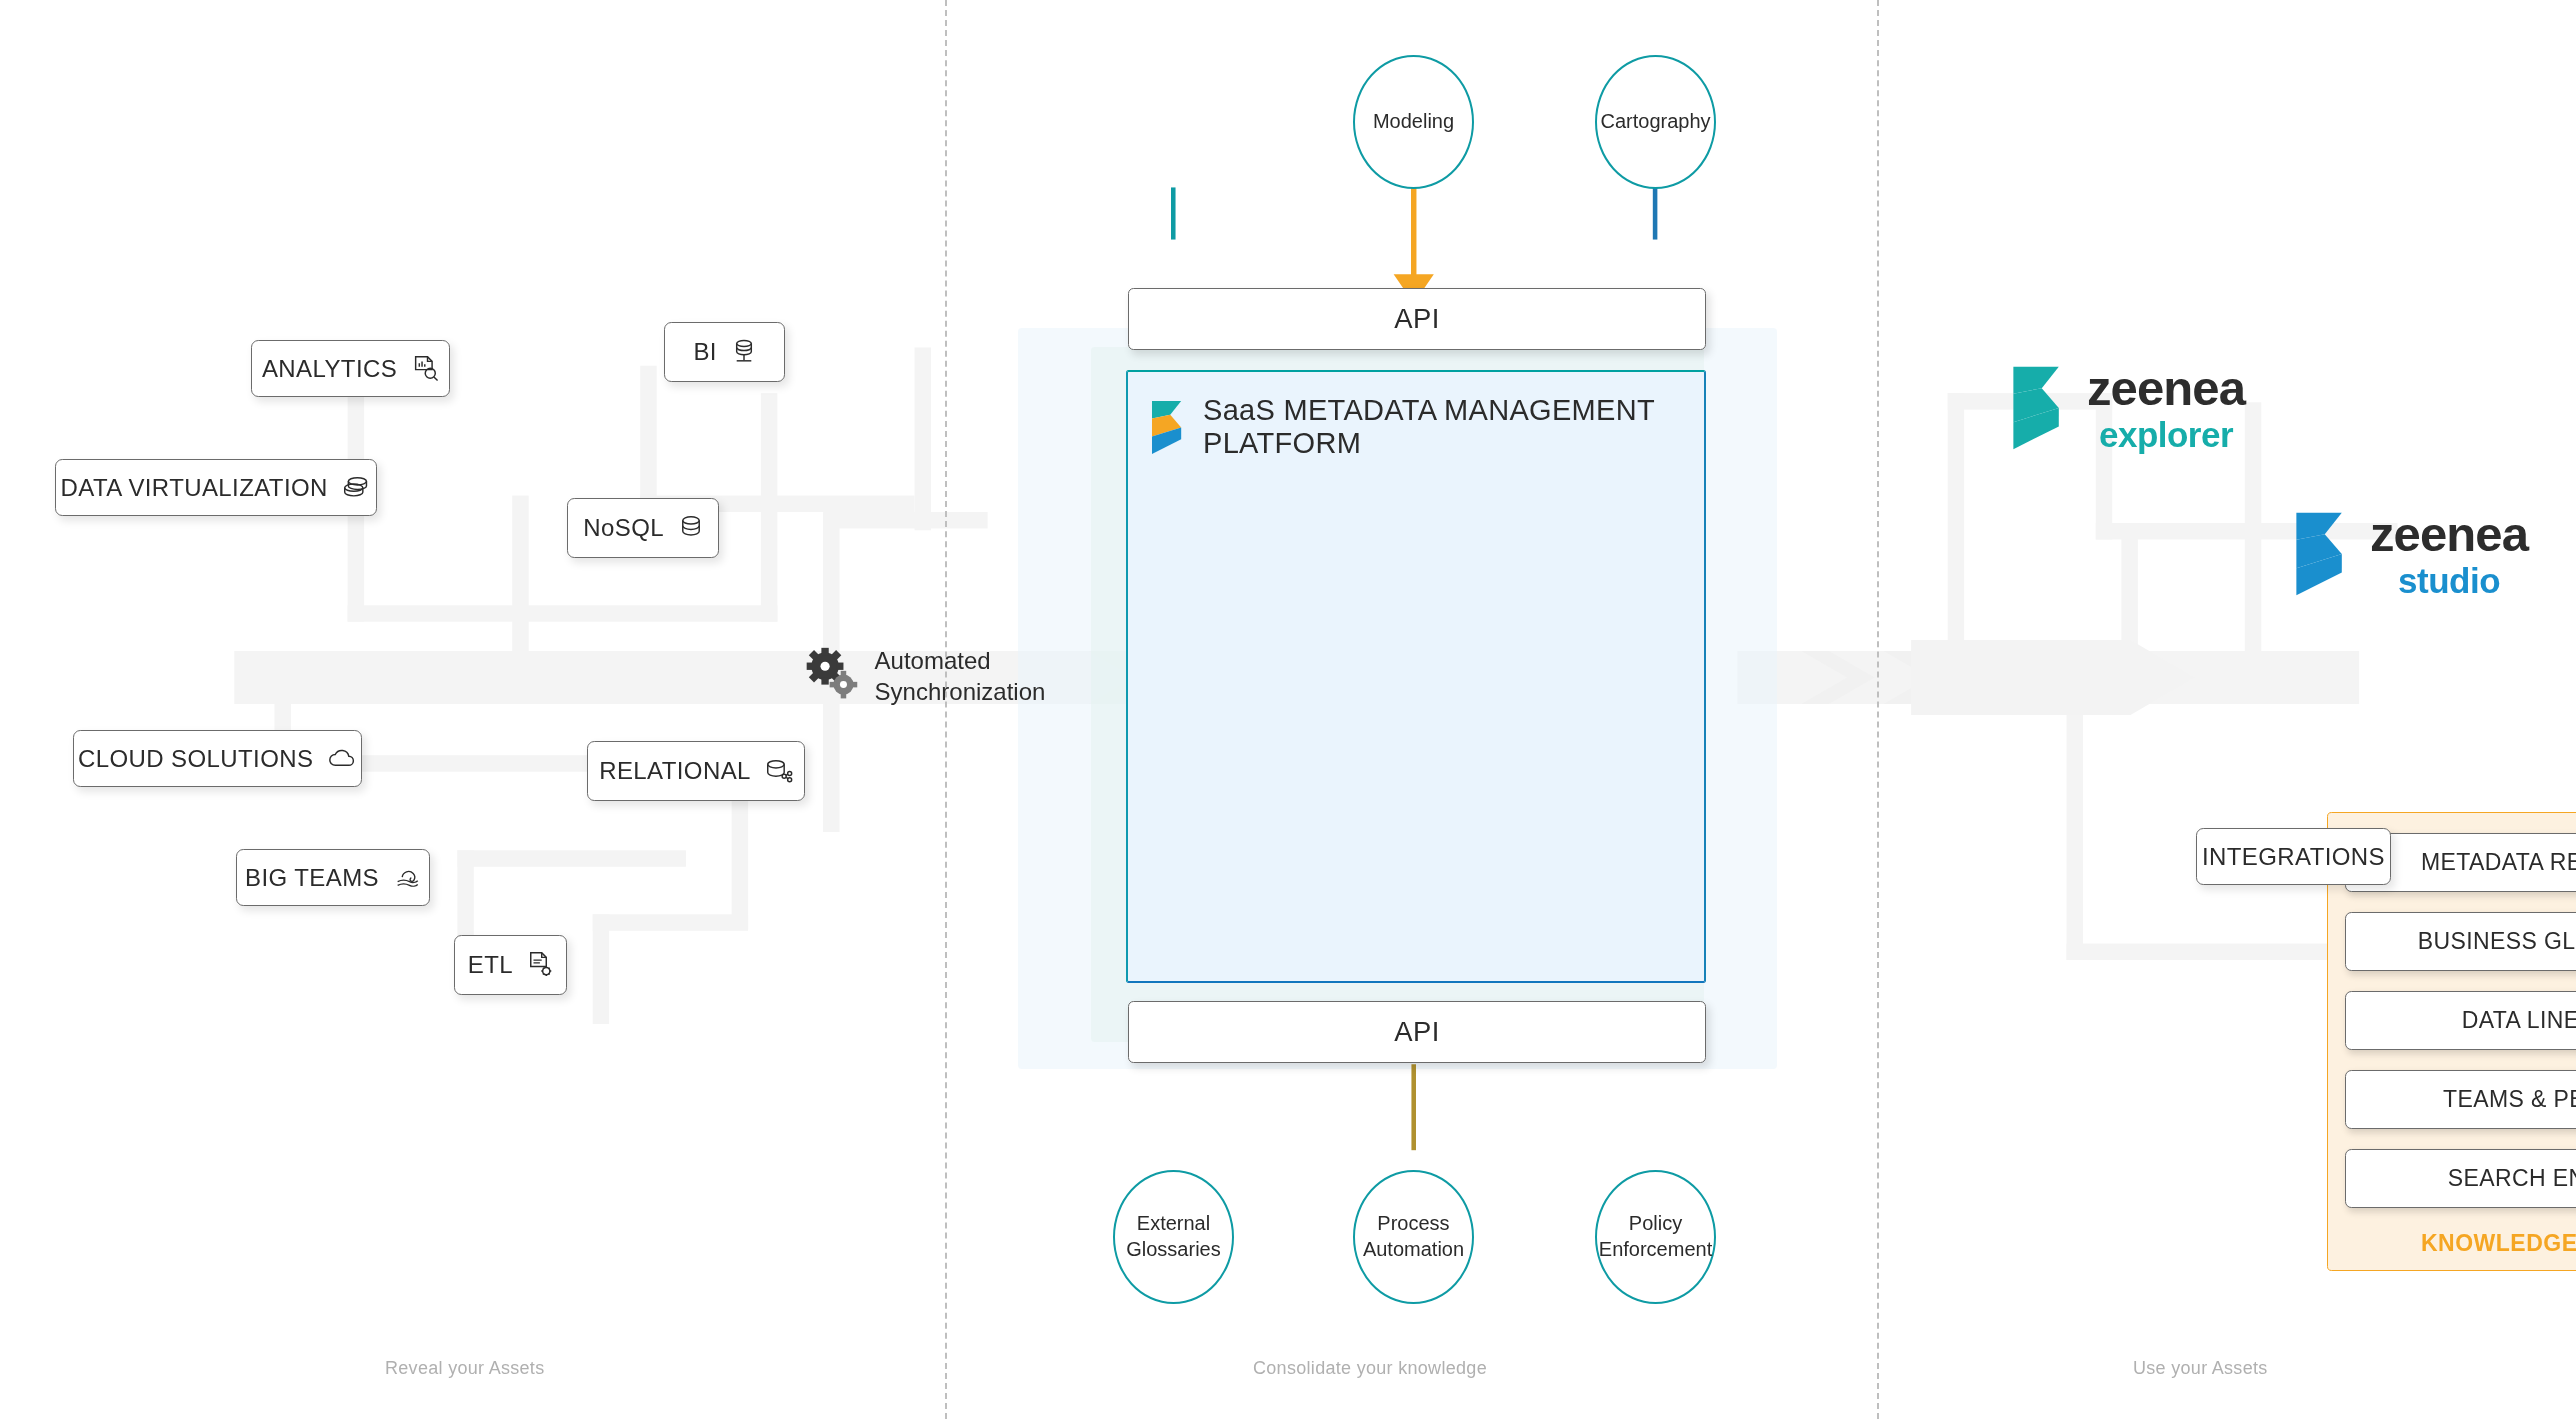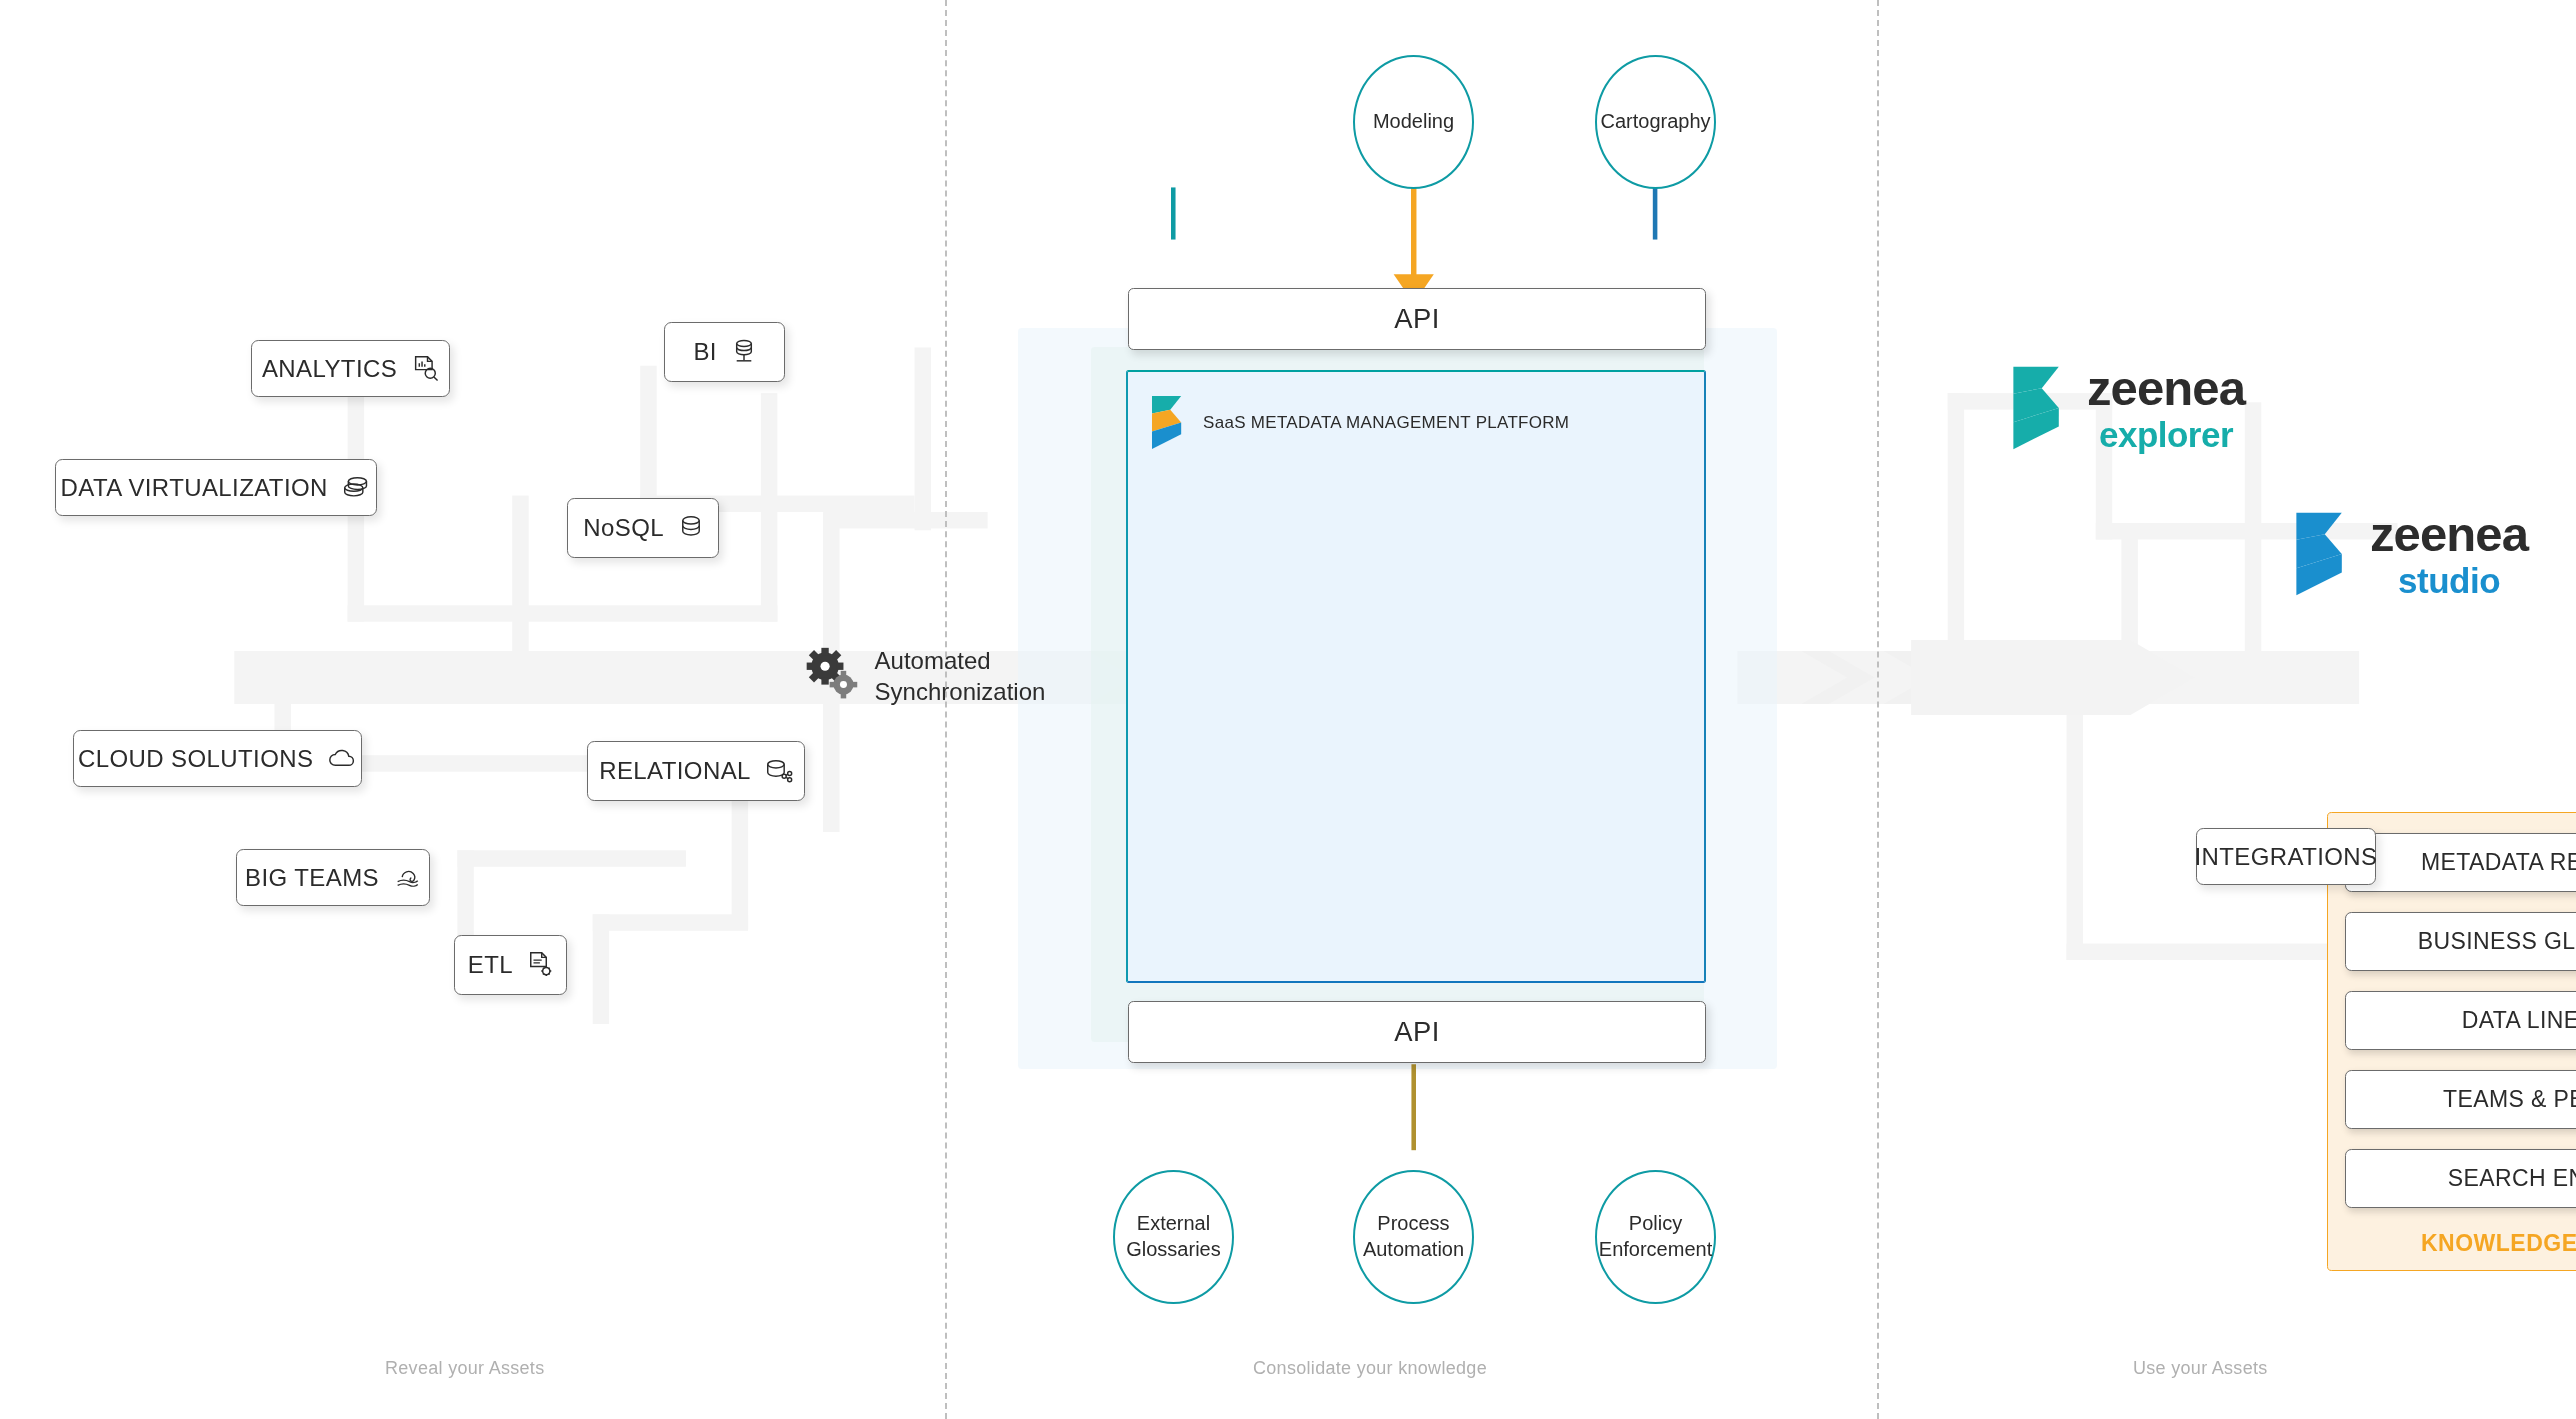--- a/index.html
+++ b/index.html
@@ -66,21 +66,21 @@
     border-top: 2.7px solid #00a0a0;
     border-left: 2.7px solid #0f9ab0;
     border-right: 2.7px solid #1782b8;
     border-bottom: 2.7px solid #1176bd;
   }
   .platform-head {
     display: flex; align-items: center; gap: 20px;
     padding: 22px 0 0 24px;
   }
   .platform-title {
-    font-size: 17px; color: #2b2b2b; letter-spacing: 0.3px;
+    font-size: 29px; color: #2b2b2b; letter-spacing: 0.3px;
   }
 
   
   .zmark { flex: 0 0 auto; }
 
   .kgraph {
     position: absolute;
     background: #fdf1e0;
     border: 1.8px solid #f5a623;
     border-radius: 4.6px;
@@ -426,21 +426,21 @@
       <polygon points="0,2 32,2 20,17 0,21" fill="#1a8fce"></polygon>
       <polygon points="0,21 20,17 32,31 0,41" fill="#1a8fce"></polygon>
       <polygon points="0,41 32,31 32,44 0,60" fill="#1a8fce"></polygon>
     </svg>
     <span class="logo-words">
       <span class="logo-name">zeenea</span>
       <span class="logo-sub" style="color:#1a8fce;">studio</span>
     </span>
   </div>
 
-  <div class="chip" style="left:2196px; top:828px; width:180px; height:57px;">
+  <div class="chip" style="left:2196px; top:828px; width:195px; height:57px;">
     <span class="chip-label">INTEGRATIONS</span>
   </div>
 
   <div class="section-caption" style="left:385px; top:1358px;">
     <span>Reveal your Assets</span>
   </div>
   <div class="section-caption" style="left:1253px; top:1358px;">
     <span>Consolidate your knowledge</span>
   </div>
   <div class="section-caption" style="left:2133px; top:1358px;">

